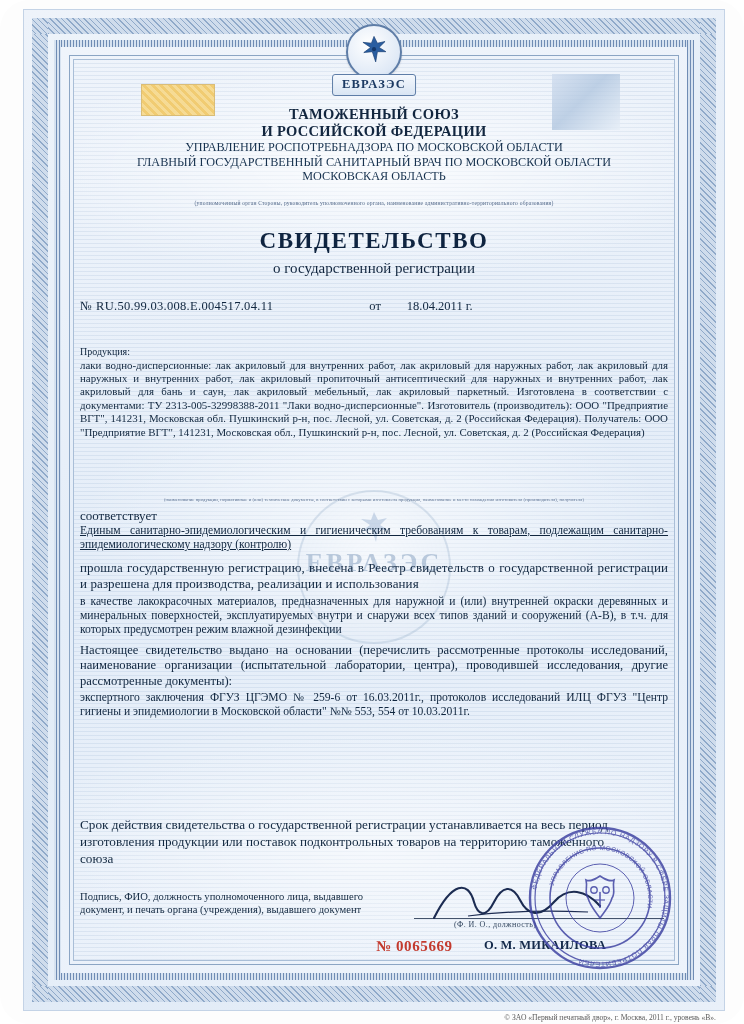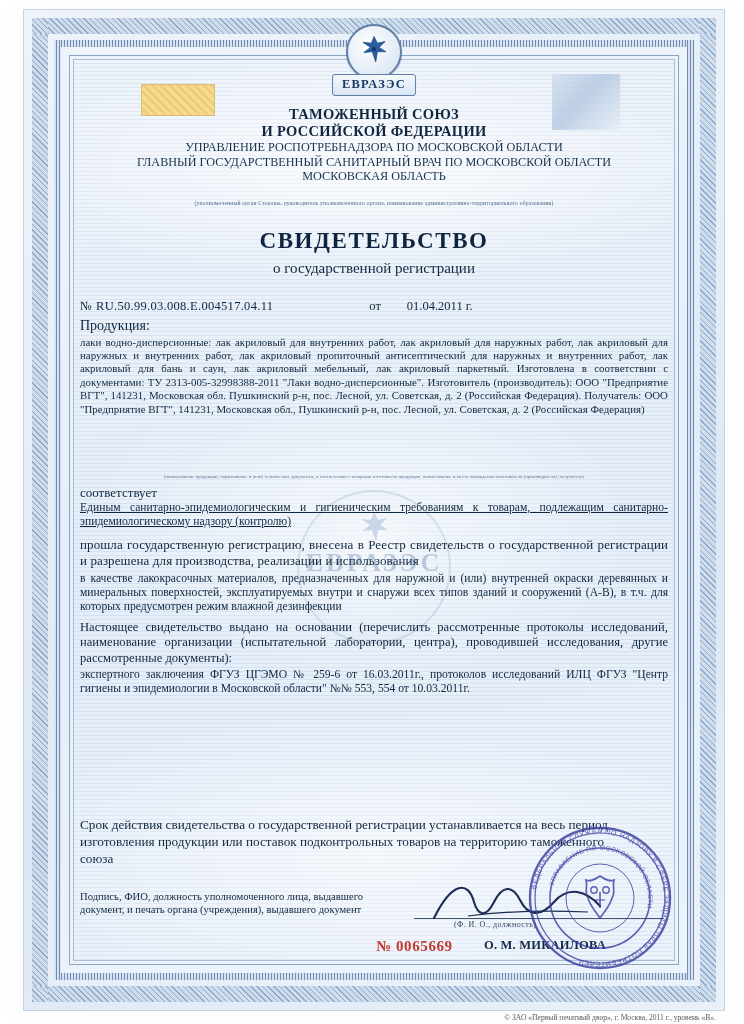--- a/index.html
+++ b/index.html
@@ -254,22 +254,22 @@
     font-size: 12.5px;
     display: flex;
     align-items: baseline;
   }
   .numrow .lbl { width: 16px; }
   .numrow .num { letter-spacing: .3px; }
   .numrow .datelbl { margin-left: 96px; }
   .numrow .date { margin-left: 26px; }
 
   .sec-label {
-    margin-top: 4px;
-    font-size: 14px;
+    margin-top: 32px;
+    font-size: 10px;
     color: #10263f;
   }
   .body-text {
     font-size: 10.9px;
     line-height: 13.4px;
     text-align: justify;
     margin-top: 2px;
     color: #11273f;
   }
   .micro-caption {
@@ -429,21 +429,21 @@
 
       <div class="tiny-note">(уполномоченный орган Стороны, руководитель уполномоченного органа, наименование административно-территориального образования)</div>
 
       <div class="doc-title">СВИДЕТЕЛЬСТВО</div>
       <div class="doc-subtitle">о государственной регистрации</div>
 
       <div class="numrow">
         <span class="lbl">№</span>
         <span class="num">RU.50.99.03.008.Е.004517.04.11</span>
         <span class="datelbl">от</span>
-        <span class="date">01.04.2011 г.</span>
+        <span class="date">18.04.2011 г.</span>
       </div>
 
       <div class="sec-label">Продукция:</div>
       <div class="body-text">лаки водно-дисперсионные: лак акриловый для внутренних работ, лак акриловый для наружных работ, лак акриловый для наружных и внутренних работ, лак акриловый пропиточный антисептический для наружных и внутренних работ, лак акриловый для бань и саун, лак акриловый мебельный, лак акриловый паркетный. Изготовлена в соответствии с документами: ТУ 2313-005-32998388-2011 "Лаки водно-дисперсионные". Изготовитель (производитель): ООО "Предприятие ВГТ", 141231, Московская обл. Пушкинский р-н, пос. Лесной, ул. Советская, д. 2 (Российская Федерация). Получатель: ООО "Предприятие ВГТ", 141231, Московская обл., Пушкинский р-н, пос. Лесной, ул. Советская, д. 2 (Российская Федерация)</div>
       <div class="micro-caption" style="margin-top:58px">(наименование продукции, нормативные и (или) технические документы, в соответствии с которыми изготовлена продукция, наименование и место нахождения изготовителя (производителя), получателя)</div>
 
       <div class="conform">соответствует</div>
       <div class="conform-body">Единым санитарно-эпидемиологическим и гигиеническим требованиям к товарам, подлежащим санитарно-эпидемиологическому надзору (контролю)</div>
 
       <div class="para-just">прошла государственную регистрацию, внесена в Реестр свидетельств о государственной регистрации и разрешена для производства, реализации и использования</div>

